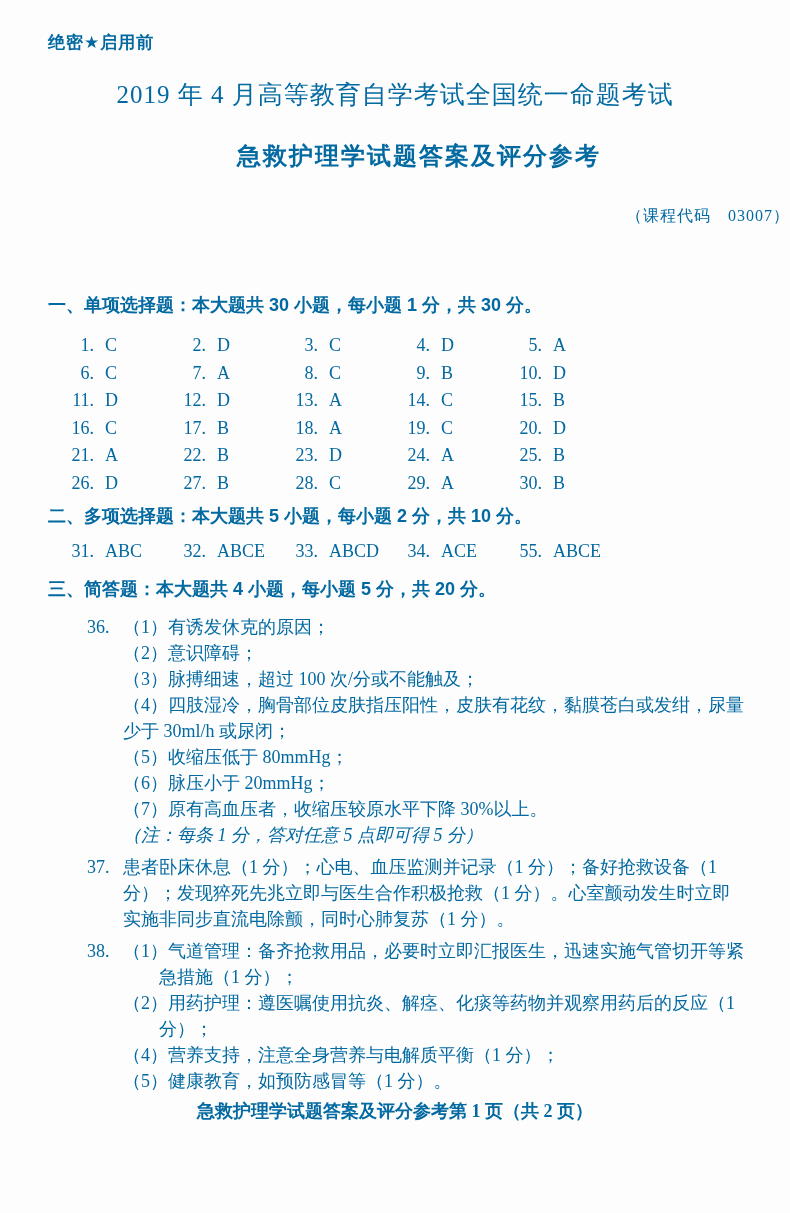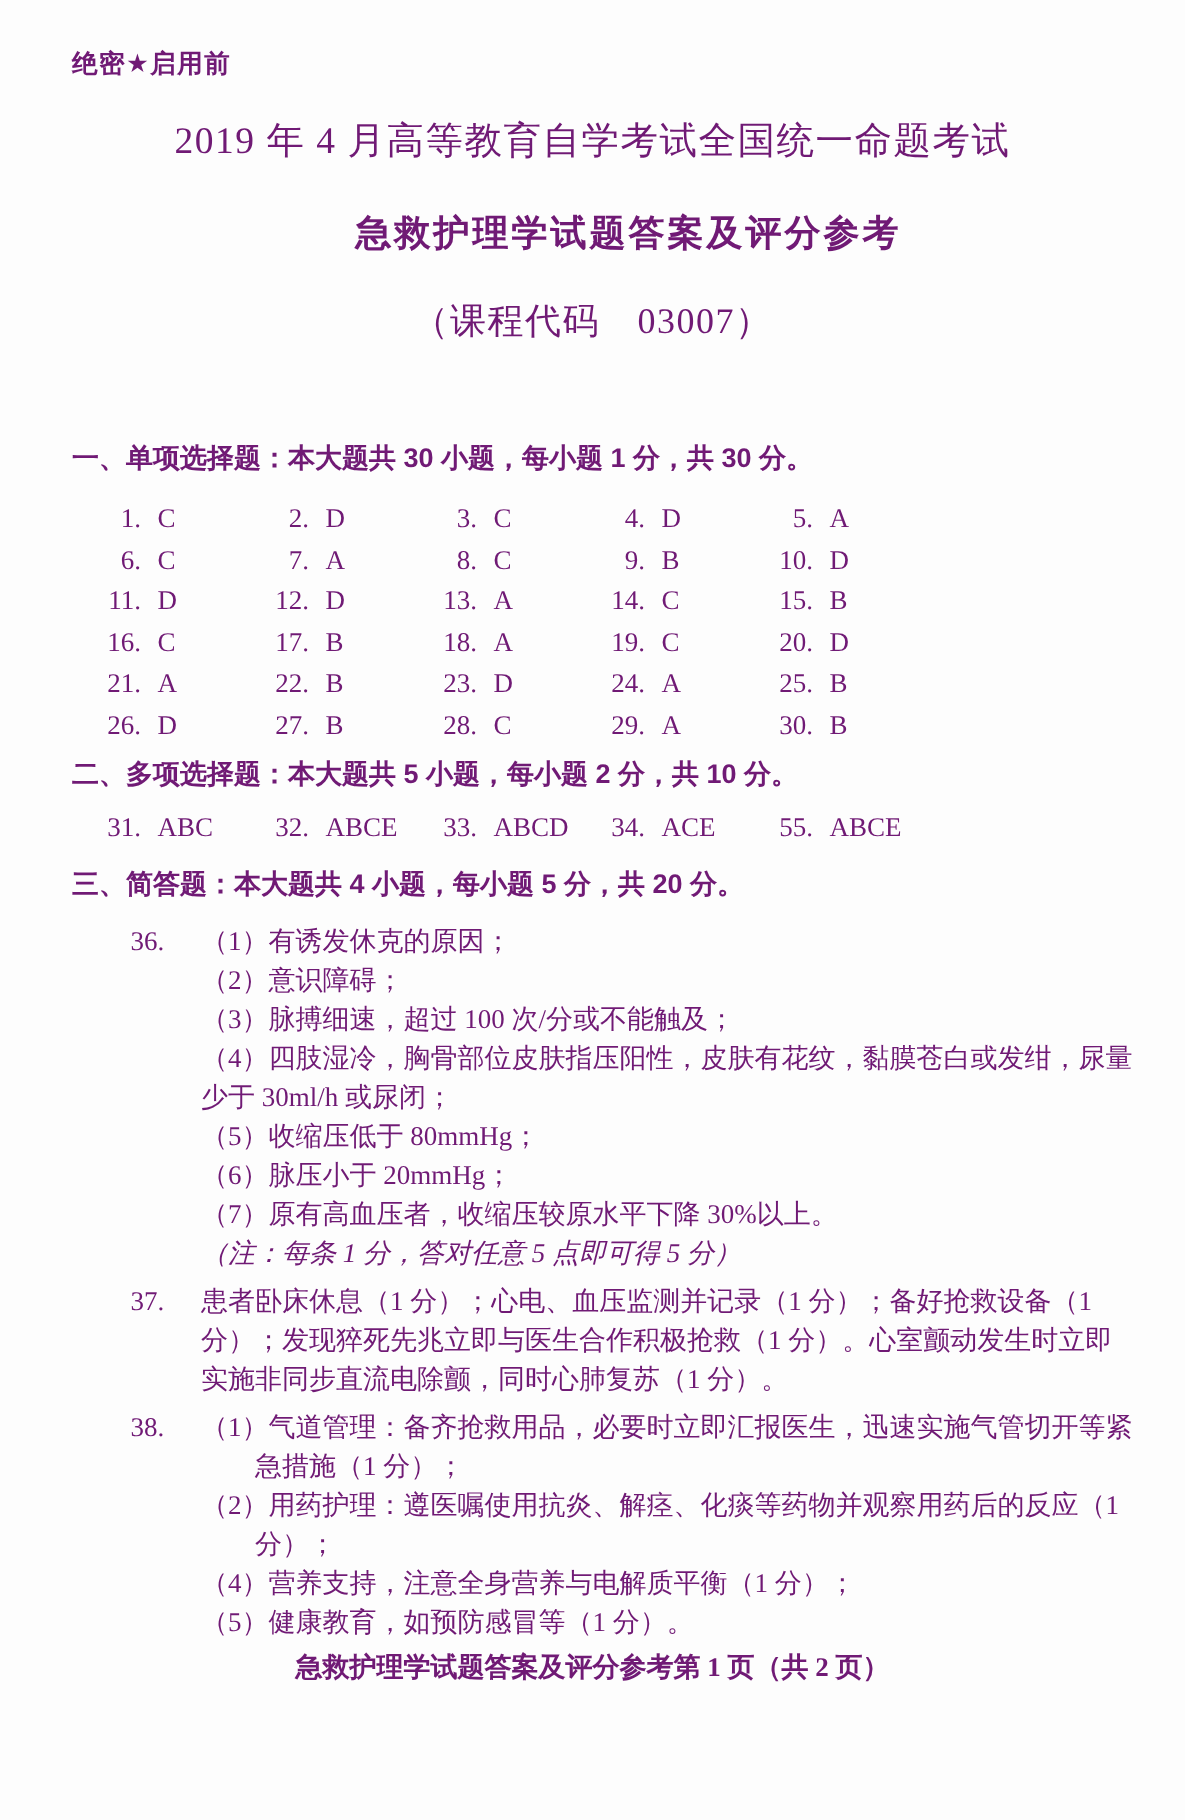--- a/index.html
+++ b/index.html
@@ -1,21 +1,21 @@
 <!DOCTYPE html>
 <html><head>
 <meta charset="utf-8">
 <style>
   html,body{margin:0;padding:0;background:#e8e8e8;}
   .page{
     position:relative;
     width:790px;height:1213px;
     margin:0 auto;
     background:#fdfdfd;
-    color:#701a75;
+    color:#0369a1;
     font-family:"Liberation Serif","DejaVu Serif",serif;
     font-size:18px;
     overflow:hidden;
   }
   .classified{
     position:absolute;top:31px;left:48px;
     font-family:"Liberation Sans","DejaVu Sans",sans-serif;
     font-weight:bold;font-size:17px;letter-spacing:1px;
   }
   .title1{
@@ -24,43 +24,43 @@
     letter-spacing:1px;
   }
   .title2{
     margin:28px 0 0;text-align:center;
     font-family:"Liberation Sans","DejaVu Sans",sans-serif;
     font-size:24px;font-weight:bold;line-height:32px;
     letter-spacing:2px;
     padding-left:48px;
   }
   .course-code{
-    margin:30px 0 0;text-align:center;
-    font-size:24px;line-height:27px;letter-spacing:1px;
+    margin:30px 0 0;text-align:right;
+    font-size:16px;line-height:27px;letter-spacing:1px;
   }
   .section-heading{
     margin:0 40px 0 48px;
     font-family:"Liberation Sans","DejaVu Sans",sans-serif;
     font-weight:bold;font-size:18px;line-height:26px;
   }
   .sh-1{margin-top:63px;}
   .sh-2{margin-top:6px;}
   .sh-3{margin-top:10px;}
   .answer-grid{
     display:grid;
     grid-template-columns:repeat(5,112px);
     margin-left:66px;
     line-height:27.5px;
   }
   .answer-grid.single{margin-top:14px;}
   .answer-grid.multi{margin-top:9px;}
   .qnum{display:inline-block;width:28px;text-align:right;}
   .qans{margin-left:11px;}
   .sa-section{margin-top:12px;}
-  .sa-item{display:flex;margin-left:87px;line-height:26px;gap:11px;}
+  .sa-item{display:flex;margin-left:87px;line-height:26px;}
   .sa-item + .sa-item{margin-top:6px;}
   .sa-num{flex:none;width:36px;}
   .sa-body{flex:1;max-width:622px;}
   .sa-part.hang{padding-left:36px;text-indent:-36px;}
   .sa-part.note{font-style:italic;}
   .footer{
     margin-top:4px;text-align:center;
     font-size:18px;line-height:26px;font-weight:bold;
   }
 </style>

